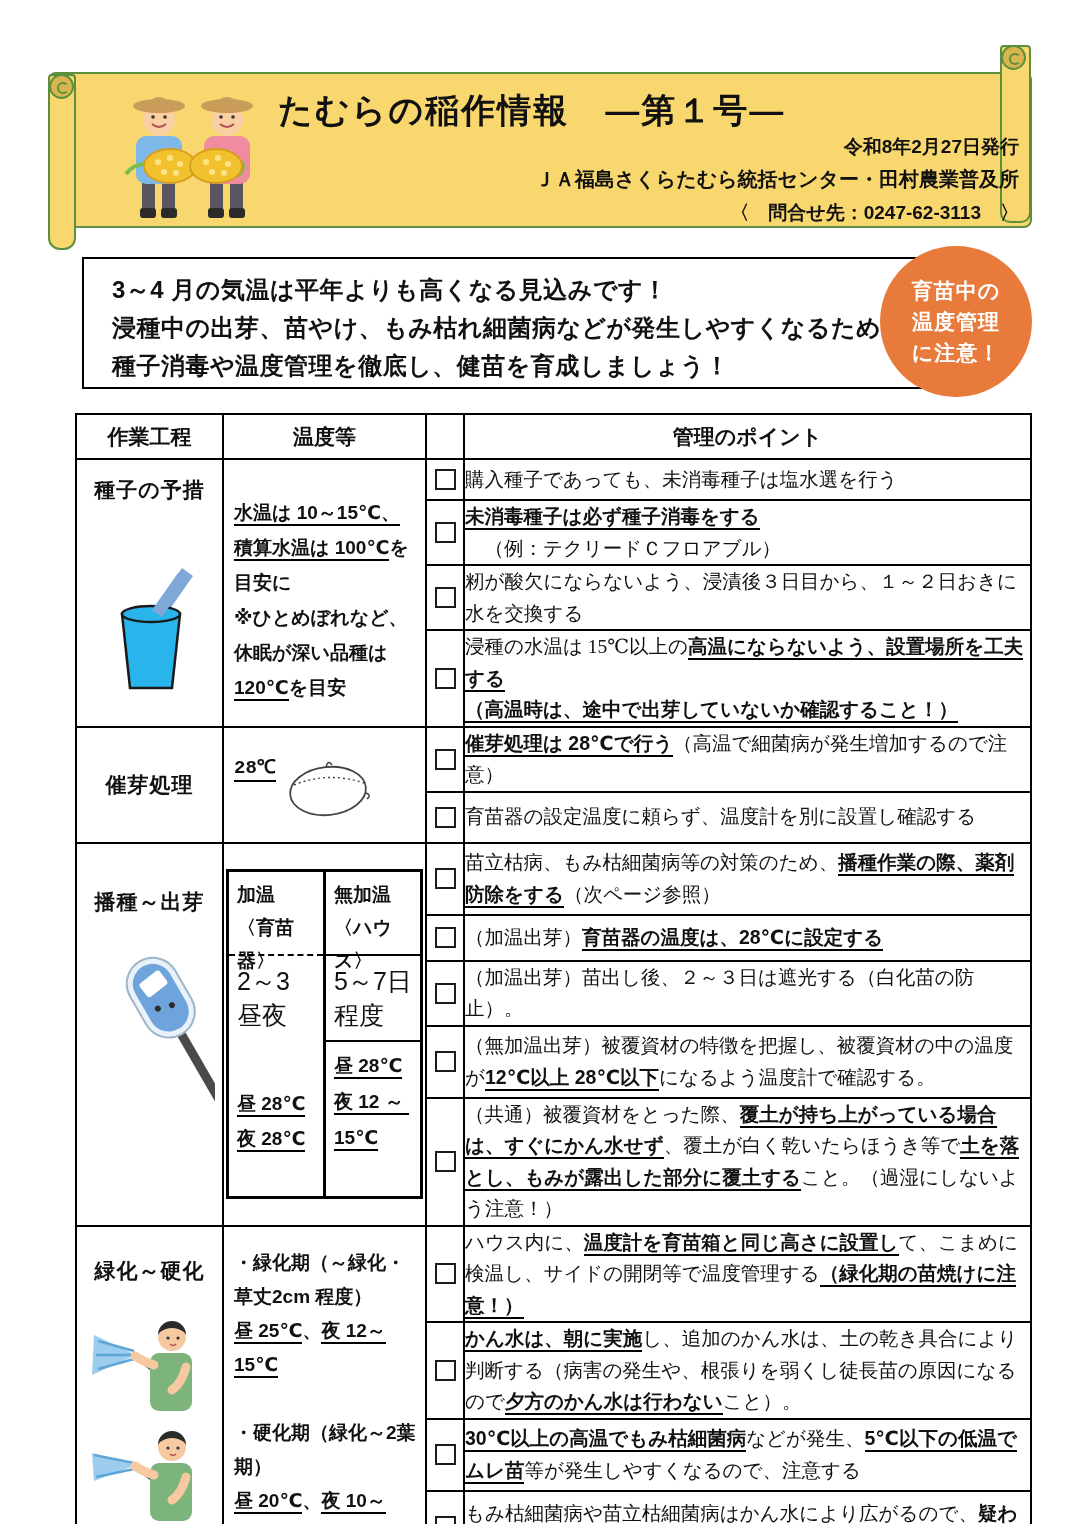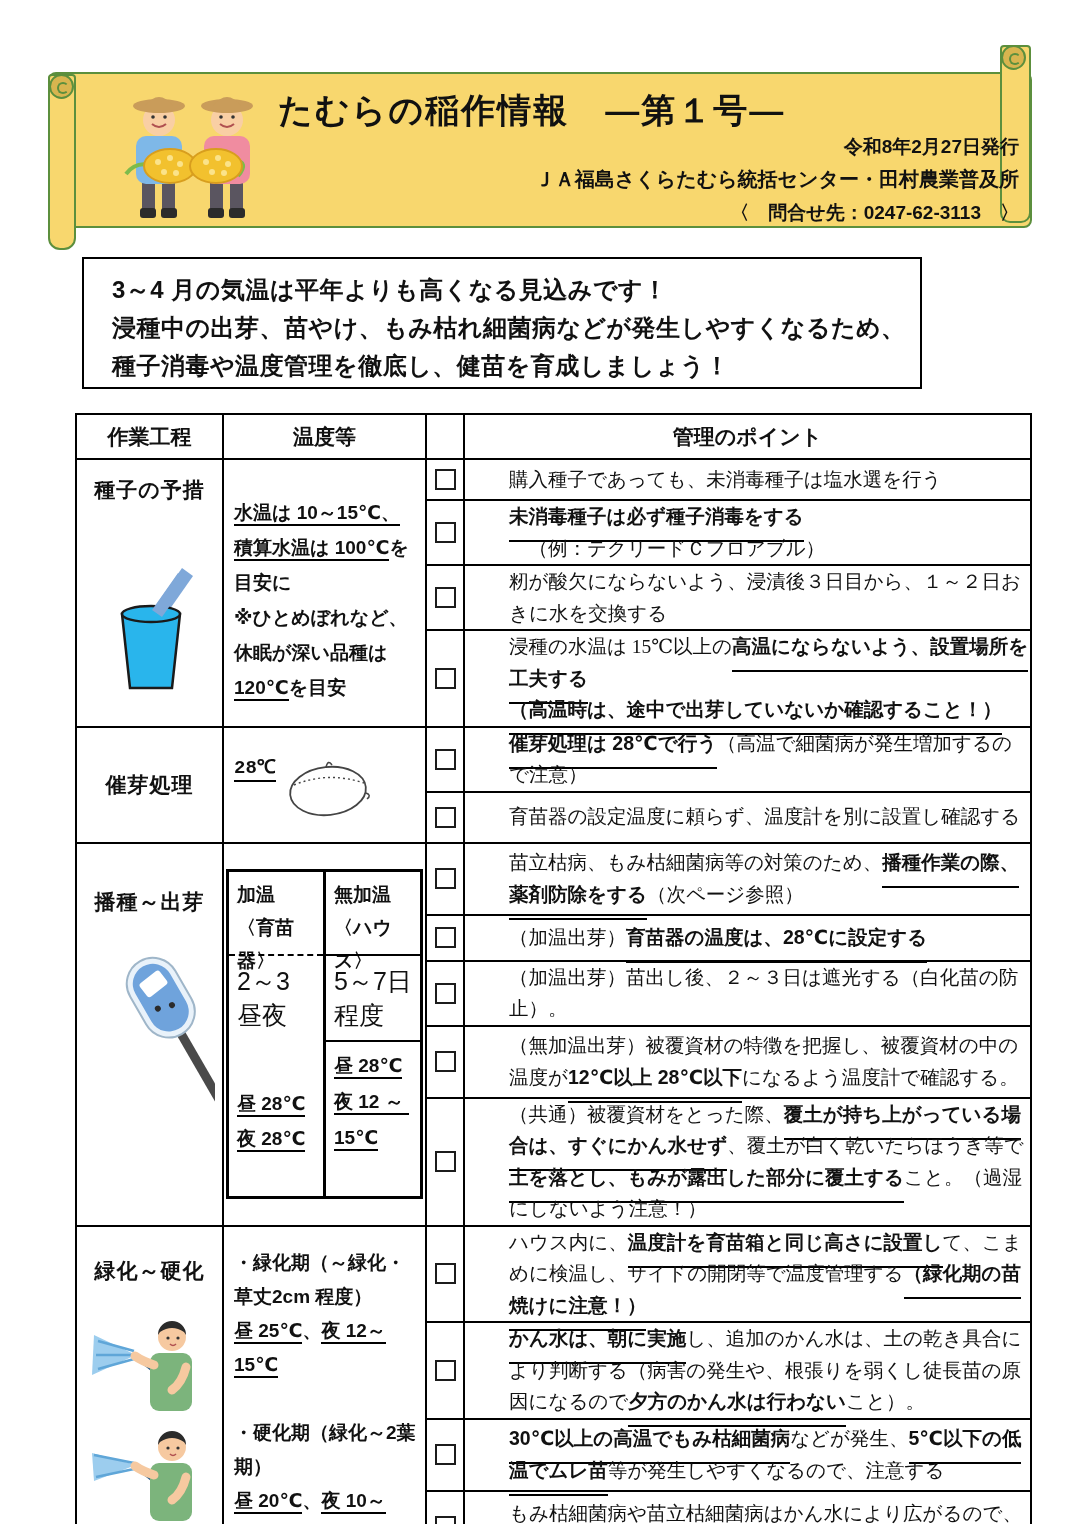--- a/index.html
+++ b/index.html
@@ -42,24 +42,24 @@
   th.colhead{font-size:21px;font-weight:700;text-align:center;height:45px;}
   td.proc{vertical-align:top;text-align:center;}
   .proc-label{font-size:21px;font-weight:700;letter-spacing:1px;}
   td.tempcell{vertical-align:top;}
   .rich{white-space:pre-wrap;}
   .temp{font-size:19px;font-weight:700;line-height:35px;padding:14px 6px 0 10px;}
   .temp .seg.u{border-bottom:2.5px solid #000;padding-bottom:1px;}
   td.chk{text-align:center;}
   .checkbox{width:17px;height:17px;border:2px solid #1c1c1c;margin:0 auto;background:#fff;}
   td.pts-cell{padding:3px 6px 3px 10px;}
-  .pts{font-size:19.5px;line-height:31.5px;margin-left:44px;}
+  .pts{font-size:19.5px;line-height:31.5px;}
   .pts .seg{font-family:"Liberation Serif","DejaVu Serif",serif;}
   .pts .seg.u{font-family:"Liberation Sans","DejaVu Sans",sans-serif;font-weight:700;
-        border-bottom:2.5px solid #000;padding-bottom:13px;}
+        border-bottom:2.5px solid #000;padding-bottom:1px;}
 
   
   .subwrap{display:flex;height:330px;margin:2px;}
   .subcol{flex:1;border:3px solid #000;box-sizing:border-box;display:flex;flex-direction:column;}
   .subcol.right{margin-left:-3px;}
   .sub-head{height:76px;padding:6px 0 0 8px;font-size:19px;font-weight:700;line-height:33px;}
   .sub-mid{height:86px;padding:8px 0 0 8px;font-size:25px;font-weight:400;line-height:34px;box-sizing:border-box;}
   .subcol.left .sub-mid,.subcol.left .sub-bot{border-top:2.5px dashed #000;}
   .subcol.right .sub-mid,.subcol.right .sub-bot{border-top:2.5px solid #000;}
   .sub-bot{flex:1;padding:6px 2px 0 8px;font-size:19px;font-weight:700;line-height:36px;}
@@ -128,20 +128,25 @@
     <div id="issue-date" class="banner-line">令和8年2月27日発行</div>
     <div id="publisher" class="banner-line">ＪＡ福島さくらたむら統括センター・田村農業普及所</div>
     <div id="contact" class="banner-line">〈　問合せ先：0247-62-3113　〉</div>
   </div>
 
   <div id="alert-box">
     <div class="alert-line">3～4 月の気温は平年よりも高くなる見込みです！</div>
     <div class="alert-line">浸種中の出芽、苗やけ、もみ枯れ細菌病などが発生しやすくなるため、</div>
     <div class="alert-line">種子消毒や温度管理を徹底し、健苗を育成しましょう！</div>
   </div>
+  <div id="badge">
+    <div>育苗中の</div>
+    <div>温度管理</div>
+    <div>に注意！</div>
+  </div>
 
   <table id="main-table">
     <colgroup>
         <col style="width:147px">
         <col style="width:203px">
         <col style="width:38px">
         <col style="width:567px">
       </colgroup>
 
     <tbody>

